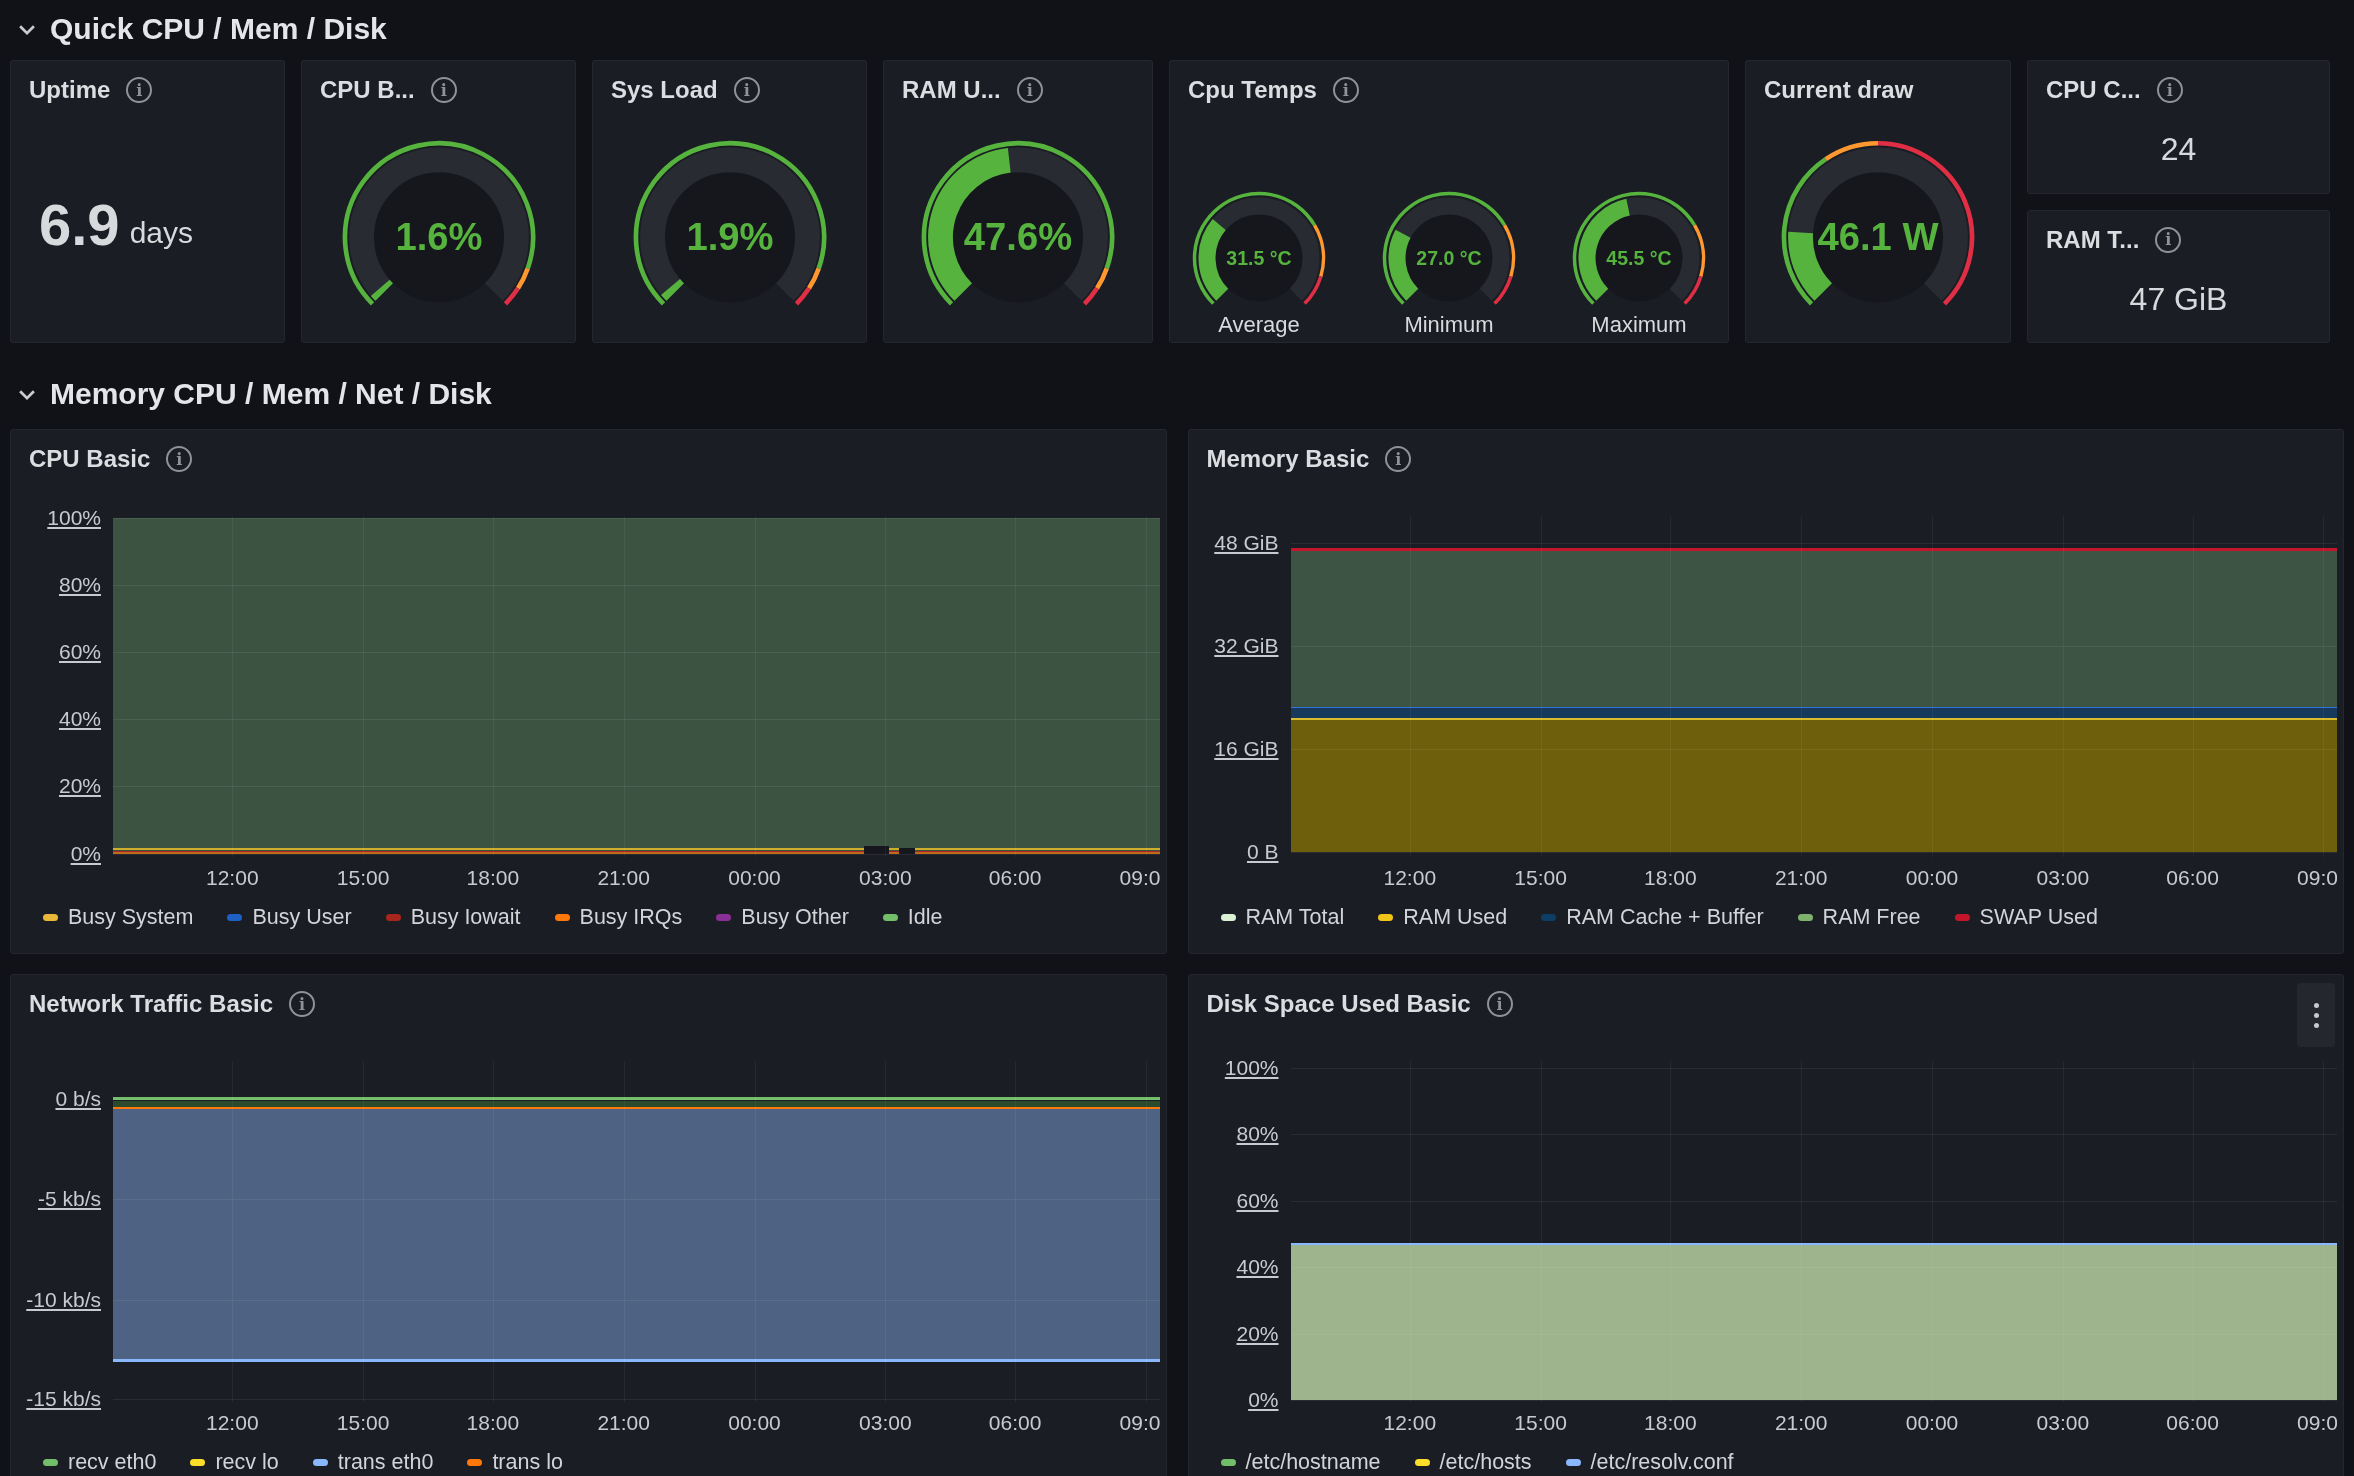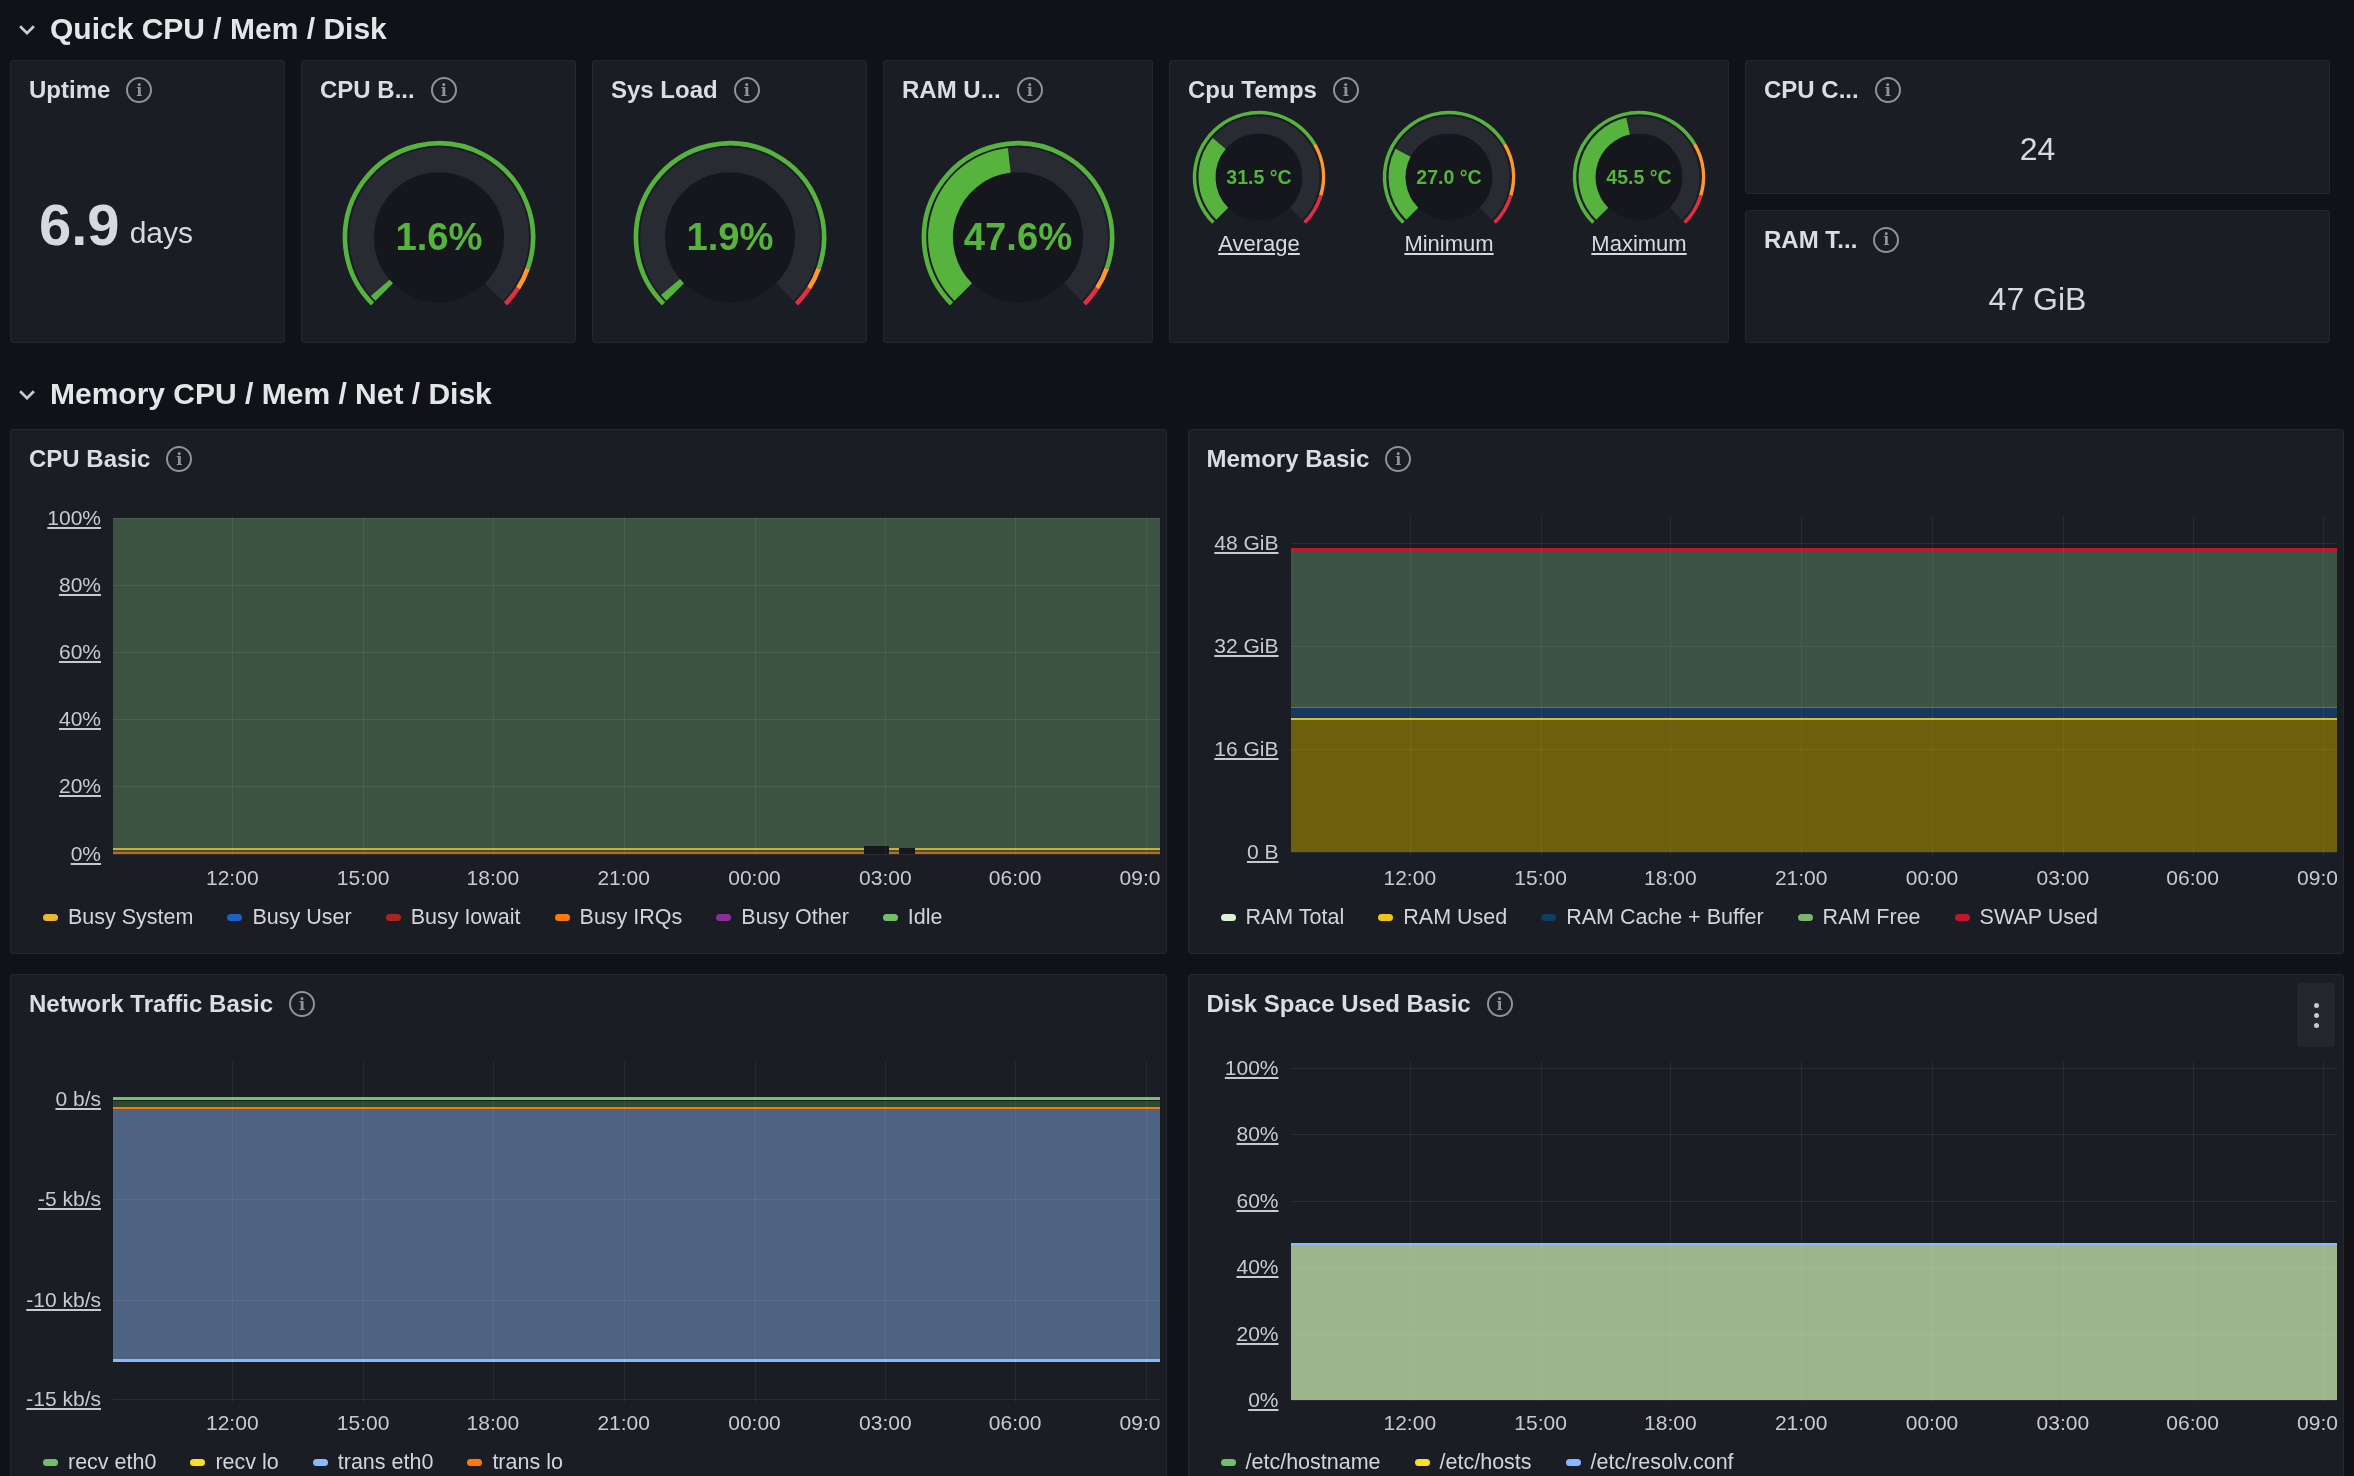--- a/index.html
+++ b/index.html
@@ -39,21 +39,21 @@
   .p-small  { flex:1; }
 
   .stat-left { flex:1; display:flex; align-items:center; padding-left:28px; gap:10px; }
   .big-num { font-size:58px; font-weight:700; color:#D8D9DC; }
   .unit { font-size:30px; font-weight:500; color:#D8D9DC; margin-top:16px; }
   .center-value { flex:1; display:flex; align-items:center; justify-content:center; font-size:32px; font-weight:400; color:#D8D9DC; }
 
   .gauge-area { flex:1; display:flex; align-items:center; justify-content:center; padding:0 8px 6px 8px; }
   .gauge-box { width:248px; }
   .gauge-box svg { display:block; width:100%; }
-  .temps-row { flex:1; display:flex; align-items:flex-start; justify-content:center; gap:18px; padding-bottom:4px;text-decoration:underline; }
+  .temps-row { flex:1; display:flex; align-items:flex-end; justify-content:center; gap:18px; padding-bottom:4px; }
   .temp-item { width:172px; display:flex; flex-direction:column; align-items:center; }
   .gauge-box.mini { width:170px; }
   .temp-label { font-size:22px; color:#D9DADD; margin-top:4px; }
 
   
   .charts { display:grid; grid-template-columns:1fr 1fr; grid-template-rows:525px 525px; gap:20px 21px; }
   .chart-panel { display:flex; flex-direction:column; padding-bottom:12px; }
   .chart-body { flex:1; display:flex; margin-top:40px; }
   .y-axis { width:102px; position:relative; flex:0 0 auto; }
   .ytick { position:absolute; right:12px; transform:translateY(-50%); font-size:21px; color:#C8CAD0; white-space:nowrap;text-decoration:underline; }
@@ -233,20 +233,38 @@
                 <path d="M 140.52 37.17 A 64.5 64.5 0 0 1 146.80 88.48" stroke="#FF9830" stroke-width="3.5" fill="none"></path>
                 <path d="M 146.80 88.48 A 64.5 64.5 0 0 1 130.61 115.61" stroke="#E02F44" stroke-width="3.5" fill="none"></path>
                 <text x="85" y="77" text-anchor="middle" font-size="19.5" font-weight="bold" fill="#56B33E">45.5 °C</text>
               </svg>
             </div>
           <div class="temp-label">Maximum</div>
         </div>
       </div>
     </div>
 
+    <div class="panel p-draw">
+      <div class="panel-header">
+        <span class="panel-title">Current draw</span>
+      </div>
+      <div class="gauge-area">
+        <div class="gauge-box">
+            <svg viewBox="0 0 240 168" width="100%">
+              <circle cx="120" cy="99" r="63" fill="rgba(0,0,0,0.18)"></circle>
+              <path d="M 66.97 152.03 A 75 75 0 1 1 173.03 152.03" stroke="#282B31" stroke-width="24" fill="none"></path>
+              <path d="M 66.97 152.03 A 75 75 0 0 1 45.15 94.29" stroke="#56B33E" stroke-width="24" fill="none"></path>
+              <path d="M 55.65 163.35 A 91 91 0 0 1 69.44 23.34" stroke="#56B33E" stroke-width="4.5" fill="none"></path>
+              <path d="M 69.44 23.34 A 91 91 0 0 1 120.00 8.00" stroke="#FF9830" stroke-width="4.5" fill="none"></path>
+              <path d="M 120.00 8.00 A 91 91 0 0 1 184.35 163.35" stroke="#E02F44" stroke-width="4.5" fill="none"></path>
+              <text x="120" y="111" text-anchor="middle" font-size="37" font-weight="bold" fill="#56B33E">46.1 W</text>
+            </svg>
+          </div>
+      </div>
+    </div>
 
     <div class="col-last">
       <div class="panel p-small">
         <div class="panel-header">
           <span class="panel-title">CPU C...</span>
           <span class="info-icon"></span>
         </div>
         <div class="center-value">24</div>
       </div>
       <div class="panel p-small">

